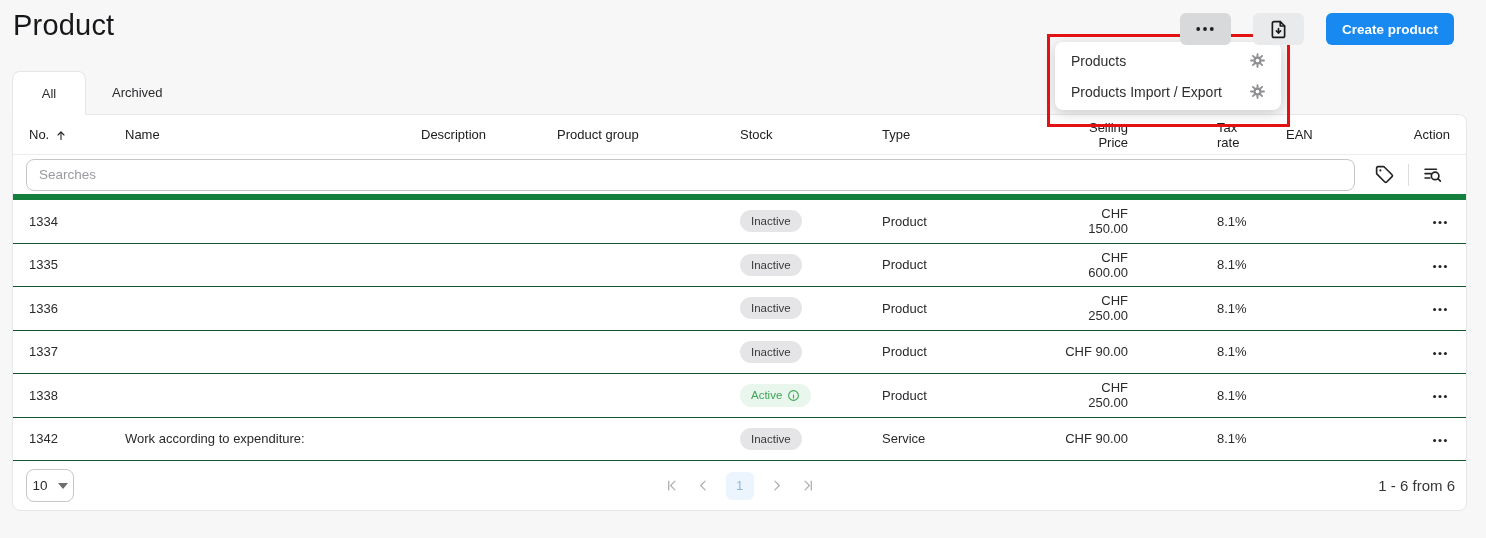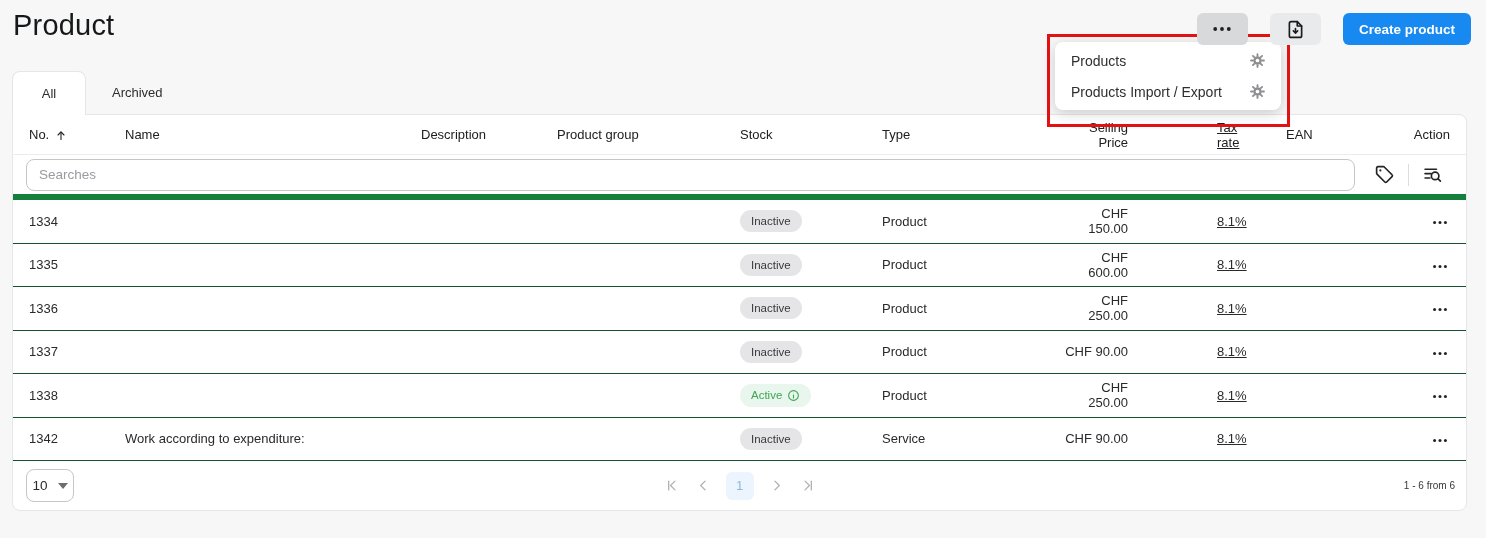--- a/index.html
+++ b/index.html
@@ -9,21 +9,21 @@
     font-family:"Liberation Sans", sans-serif;
     color:#26262a;
     position:relative;
     overflow:hidden;
   }
   
   .page-title {
     font-size:29px; font-weight:500; color:#17181a;
     padding:9px 0 0 13px; letter-spacing:.2px;
   }
-  .toolbar { position:absolute; top:13px; right:15px; display:flex; gap:22px; z-index:8; }
+  .toolbar { position:absolute; top:13px; right:32px; display:flex; gap:22px; z-index:8; }
   .tb-btn {
     height:32px; border:none; border-radius:6px; cursor:pointer;
     display:flex; align-items:center; justify-content:center;
   }
   .btn-more { width:51px; background:#d8d9db; }
   .btn-export { width:51px; background:#e9eaec; }
   .btn-create {
     padding:0 16px; background:#1789f0; color:#fff;
     font-weight:bold; font-size:13.5px; font-family:inherit;
   }
@@ -61,21 +61,21 @@
     position:relative; z-index:1;
   }
   .grid-row {
     display:grid;
     grid-template-columns:96px 296px 136px 183px 142px 178px 110px 90px 135px 1fr;
     align-items:center; padding:0 16px;
   }
   .thead { height:40px; border-bottom:1px solid #ececee; font-size:13px; font-weight:500; color:#202023; }
   .th-no { display:flex; align-items:flex-end; gap:6px; }
   .col-price { text-align:right; padding-right:42px; }
-  .col-tax { padding-left:47px;text-decoration:underline; }
+  .col-tax { padding-left:47px; }
   .col-ean { padding-left:26px; }
   .col-action { text-align:right; }
   
   .search-row {
     height:45px; display:flex; align-items:center;
     padding:0 20px 0 13px; border-bottom:6px solid #15803d;
   }
   .search-input {
     flex:1; height:32px; border:1px solid #c6c6ca; border-radius:8px;
     padding:0 12px; font-size:13.5px; color:#333; font-family:inherit;
@@ -100,21 +100,21 @@
     background:#fff; display:flex; align-items:center; justify-content:center;
     gap:10px; font-size:13.5px; color:#2b2b2e; cursor:pointer; font-family:inherit;
   }
   .caret-down { width:0; height:0; border-left:5px solid transparent; border-right:5px solid transparent; border-top:6px solid #6d6d70; }
   .pager { position:absolute; left:50%; transform:translateX(-50%); display:flex; align-items:center; gap:13px; }
   .pg-btn { background:none; border:none; cursor:pointer; display:flex; align-items:center; padding:2px; }
   .pg-current {
     width:28px; height:28px; border:none; border-radius:6px; cursor:pointer;
     background:#ecf5fd; color:#8db9de; font-size:13px; font-family:inherit;
   }
-  .range-label { margin-left:auto; font-size:10px; color:#37373a; }
+  .range-label { margin-left:auto; font-size:15px; color:#37373a; }
   .hidden-defs { position:absolute; width:0; height:0; overflow:hidden; }
 </style>
 </head>
 <body>
 
 <svg class="hidden-defs" aria-hidden="true">
   <defs>
     <symbol id="sym-gear" viewBox="0 0 24 24">
       <g fill="#8e8e91">
         <rect x="10.7" y="1.6" width="2.6" height="5" rx="1.2"></rect>

